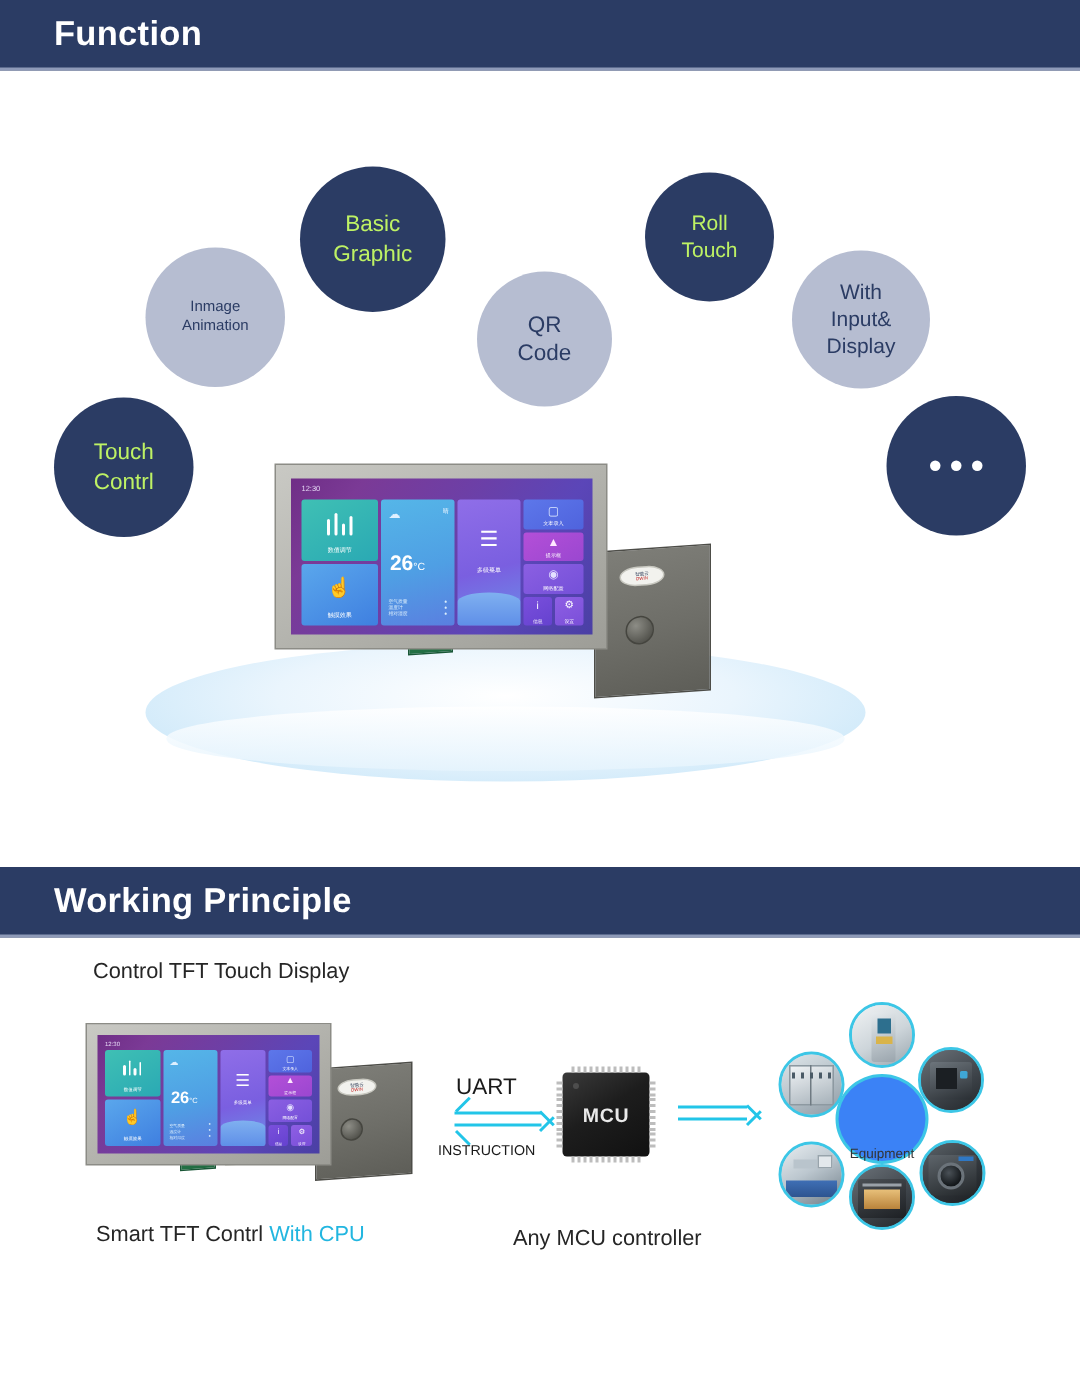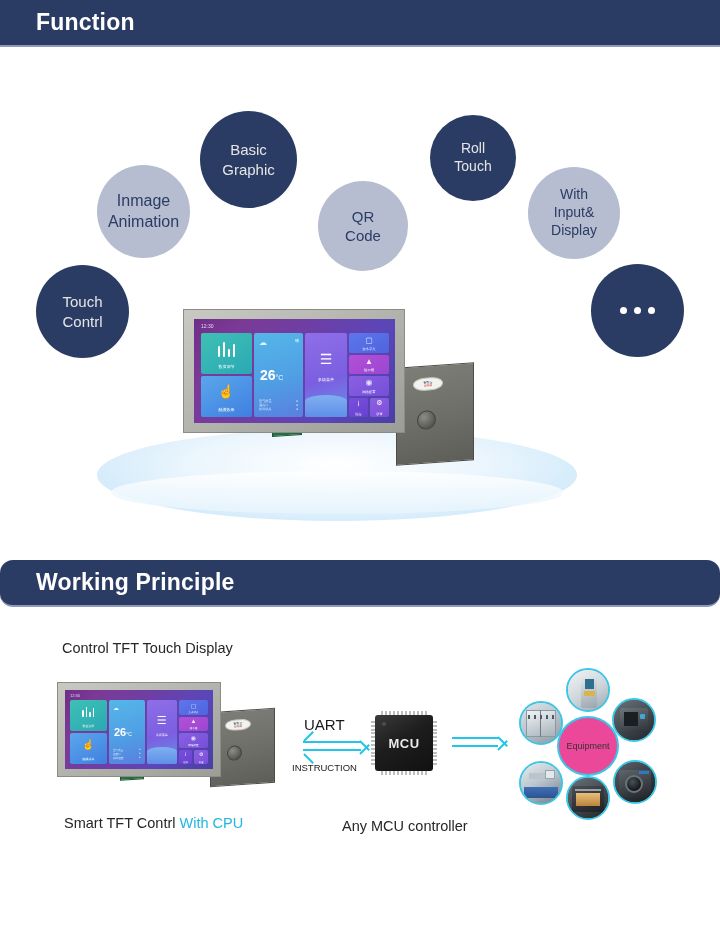--- a/index.html
+++ b/index.html
@@ -16,32 +16,32 @@
     position: absolute; left: 0; width: 720px; height: 47px;
     background: #2b3c64;
     border-bottom: 2px solid #8e9ab8;
     display: flex; align-items: center;
   }
   .section-bar .bar-title {
     color: #ffffff; font-size: 23px; font-weight: bold;
     letter-spacing: .2px; margin-left: 36px;
   }
   #bar-function { top: 0; }
-  #bar-principle { top: 560px; border-radius: 13px; }
+  #bar-principle { top: 578px; }
 
   
   #function-panel { position: absolute; left: 0; top: 47px; width: 720px; height: 465px; }
 
   .bubble {
     position: absolute; border-radius: 50%;
     display: flex; flex-direction: column;
     align-items: center; justify-content: center;
     text-align: center; line-height: 1.28;
   }
-  .bubble.dark  { background: #2b3c64; color: #e5e5e5; }
+  .bubble.dark  { background: #2b3c64; color: #bef264; }
   .bubble.light { background: #b6bdd1; color: #2b3c64; }
   .bubble .bline { display: block; white-space: nowrap; }
 
   
   .pedestal {
     position: absolute; left: 97px; top: 382px;
     width: 480px; height: 92px; border-radius: 50%;
     background: radial-gradient(ellipse at 50% 38%, #ffffff 0%, #eaf5fd 45%, #d3ebfa 75%, #c3e3f8 100%);
   }
   .pedestal::after {
@@ -140,22 +140,22 @@
   .mcu .pins { position: absolute; display: flex; }
   .mcu .pins.h { left: 6px; right: 6px; justify-content: space-between; }
   .mcu .pins.v { top: 6px; bottom: 6px; flex-direction: column; justify-content: space-between; }
   .mcu .pins i { background: #bdbdbd; display: block; }
   .pins.h i { width: 2px; height: 4px; }
   .pins.v i { width: 4px; height: 2px; }
   .mcu .dot { position: absolute; left: 7px; top: 7px; width: 4px; height: 4px; border-radius: 50%; background: #4d4d4d; }
 
   .equip { position: absolute; }
   .equip-center {
-    position: absolute; border-radius: 50%; border: 2px solid #3cc6e6; background: #ec4899;
-    display: flex; align-items: center; justify-content: center;
+    position: absolute; border-radius: 50%; border: 2px solid #3cc6e6; background: #3b82f6;
+    display: flex; align-items: flex-end; justify-content: center;
   }
   .equip-center span { font-size: 9px; color: #333; }
   .eq-node {
     position: absolute; width: 44px; height: 44px; border-radius: 50%;
     border: 2px solid #3cc6e6; overflow: hidden; background: #eef3f6;
   }
   .eq-node .img { position: absolute; inset: 0; }
   .gradA { background: linear-gradient(150deg, #dfe6ea 0%, #b9c4cb 50%, #8d99a3 100%); }
   .gradB { background: linear-gradient(150deg, #f2f4f5 0%, #cdd5da 55%, #9aa6ae 100%); }
   .gradC { background: linear-gradient(150deg, #6b7279 0%, #3d4349 60%, #23272b 100%); }
@@ -170,21 +170,21 @@
 
   <div class="section-bar" id="bar-function">
     <div class="bar-title">Function</div>
   </div>
 
   <div id="function-panel">
 
     <div class="pedestal"></div>
 
     <div id="bubble-layer">
-        <div class="bubble light" style="left: 97px; top: 118px; width: 93px; height: 93px; font-size: 16px;">
+        <div class="bubble light" style="left: 97px; top: 118px; width: 93px; height: 93px; font-size: 10px;">
           <span class="bline">Inmage</span>
           <span class="bline">Animation</span>
         </div>
         <div class="bubble dark" style="left: 200px; top: 64px; width: 97px; height: 97px; font-size: 15px;">
           <span class="bline">Basic</span>
           <span class="bline">Graphic</span>
         </div>
         <div class="bubble light" style="left: 318px; top: 134px; width: 90px; height: 90px; font-size: 15px;">
           <span class="bline">QR</span>
           <span class="bline">Code</span>

